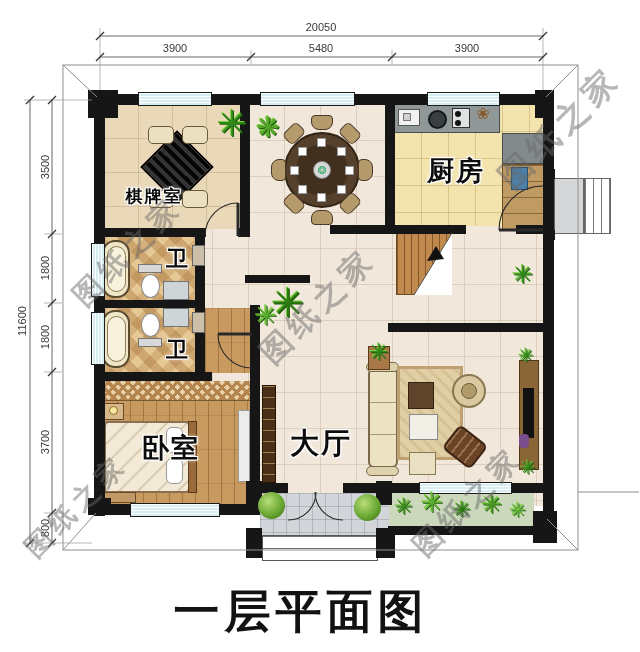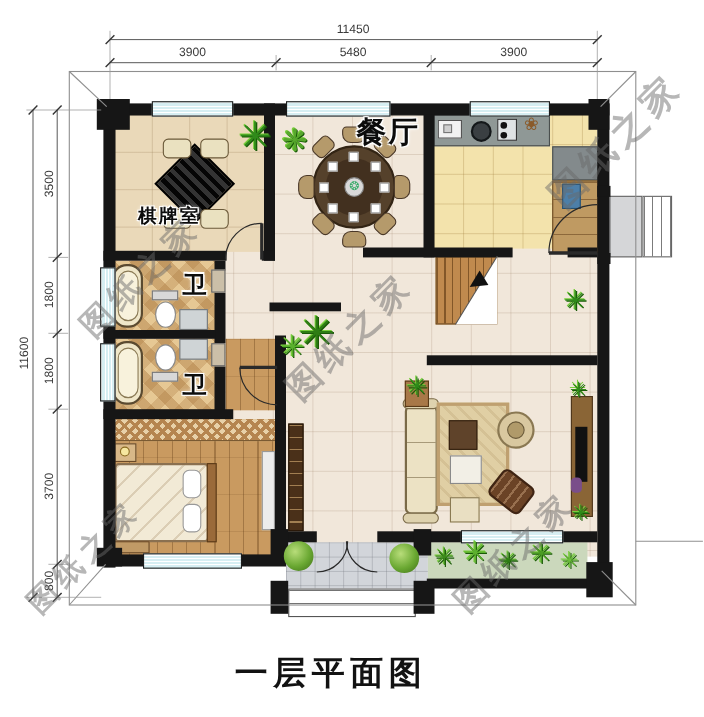--- a/index.html
+++ b/index.html
@@ -40,21 +40,21 @@
   .winv{background-image:repeating-linear-gradient(90deg,#ffffff 0 1px,transparent 1px 3px);}
   
   .rlabel{position:absolute;font-weight:bold;color:#0c0c0c;z-index:30;white-space:nowrap;
         transform:translate(-50%,-50%);letter-spacing:2px;
         text-shadow:-1px -1px 0 #fff,1px -1px 0 #fff,-1px 1px 0 #fff,1px 1px 0 #fff,0 0 4px #fff;}
   .dimt{position:absolute;font-size:11px;color:#3a3a3a;z-index:30;white-space:nowrap;
         transform:translate(-50%,-50%);}
   .dimr{transform:translate(-50%,-50%) rotate(-90deg);}
   .wm{position:absolute;color:rgba(104,104,104,.48);font-weight:bold;letter-spacing:6px;z-index:40;
         white-space:nowrap;transform:translate(-50%,-50%) rotate(-45deg);font-size:30px;}
-  .title{position:absolute;left:301px;top:612px;transform:translate(-50%,-50%);font-size:30px;
+  .title{position:absolute;left:301px;top:612px;transform:translate(-50%,-50%);font-size:46px;
         font-weight:900;letter-spacing:5px;color:#121212;z-index:30;white-space:nowrap;}
   .plant{position:absolute;transform:translate(-50%,-50%);z-index:20;font-weight:bold;line-height:1;
         color:#2f8a1a;text-shadow:1px 1px 0 #1a5a08,-1px -1px 0 #79ce3c;}
   .bush{position:absolute;border-radius:50%;z-index:20;
         background:radial-gradient(circle at 38% 35%,#b8dd7a,#6aa832 55%,#3d6e16);}
   .furn{position:absolute;z-index:8;}
   svg.ov{position:absolute;left:0;top:0;z-index:16;}
 </style>
 </head>
 <body>
@@ -268,26 +268,28 @@
       <path d="M316,492 A28,28 0 0 1 288,520"></path>
       <path d="M315,492 A28,28 0 0 0 343,520"></path>
     </g>
     <g stroke="#2a2a2a" stroke-width="3">
       <line x1="238" y1="203" x2="238" y2="236"></line>
       <line x1="218" y1="334" x2="252" y2="334"></line>
       <line x1="499" y1="230" x2="543" y2="230"></line>
     </g>
   </svg>
 
-  <div class="rlabel" style="left:353px;top:120px;font-size:27px">餐厅</div>
+  <div class="rlabel" style="left:456px;top:171px;font-size:27px">厨房</div>
   <div class="rlabel" style="left:154px;top:196px;font-size:17px">棋牌室</div>
   <div class="rlabel" style="left:178px;top:259px;font-size:22px">卫</div>
   <div class="rlabel" style="left:178px;top:350px;font-size:22px">卫</div>
-
-  <div class="dimt" style="left:321px;top:27px">11450</div>
+  <div class="rlabel" style="left:171px;top:448px;font-size:27px">卧室</div>
+  <div class="rlabel" style="left:321px;top:444px;font-size:29px">大厅</div>
+
+  <div class="dimt" style="left:321px;top:27px">20050</div>
   <div class="dimt" style="left:175px;top:48px">3900</div>
   <div class="dimt" style="left:321px;top:48px">5480</div>
   <div class="dimt" style="left:467px;top:48px">3900</div>
   <div class="dimt dimr" style="left:22px;top:321px">11600</div>
   <div class="dimt dimr" style="left:45px;top:167px">3500</div>
   <div class="dimt dimr" style="left:45px;top:268px">1800</div>
   <div class="dimt dimr" style="left:45px;top:337px">1800</div>
   <div class="dimt dimr" style="left:45px;top:442px">3700</div>
   <div class="dimt dimr" style="left:45px;top:528px">800</div>
 

